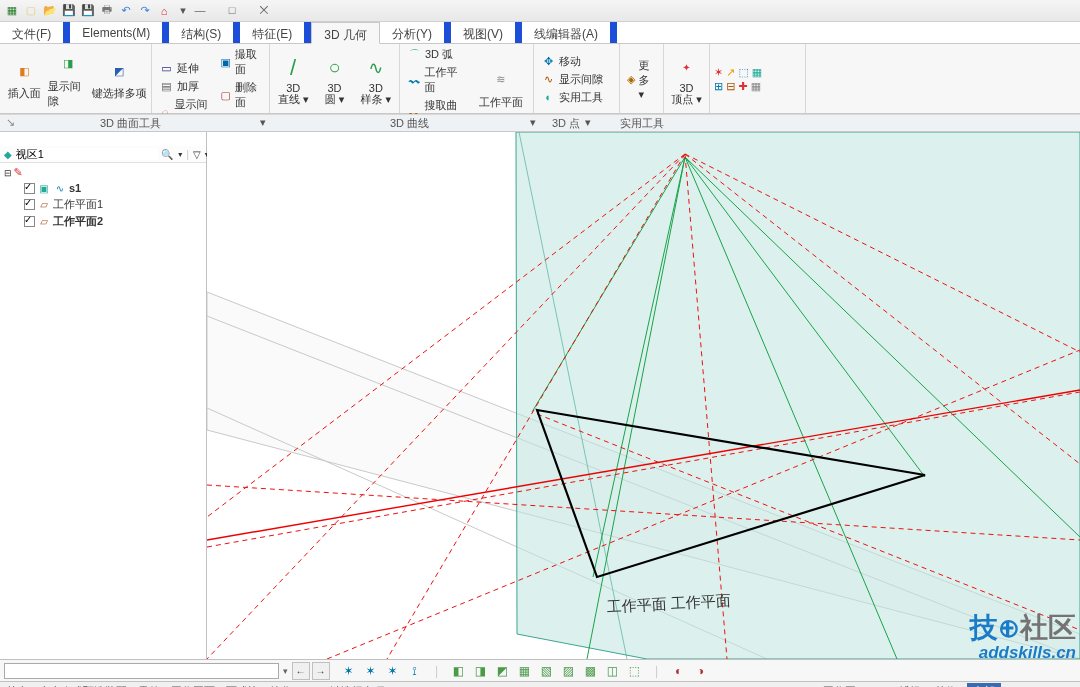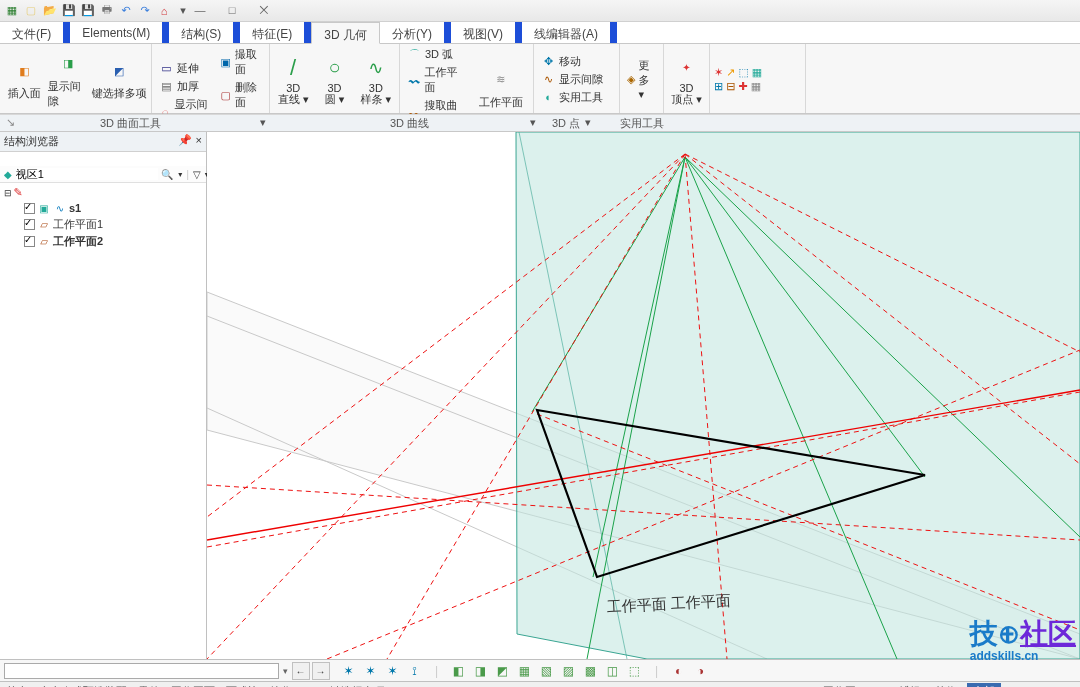--- a/index.html
+++ b/index.html
@@ -40,22 +40,22 @@
 .cmdbar { height:22px; border-top:1px solid #c0c0c0; background:#f7f7f7; display:flex; align-items:center; padding:0 4px; gap:4px; }
 .cmdbar input { width:275px; height:16px; border:1px solid #aaa; font-size:11px; padding:0 3px; }
 .cmdbar .btns { display:flex; gap:2px; }
 .cmdbar .btns span { width:18px; height:18px; border:1px solid #c0c0c0; display:flex; align-items:center; justify-content:center; font-size:10px; background:#f0f0f0; }
 .cmdbar .vt { display:flex; align-items:center; gap:4px; margin-left:6px; }
 .cmdbar .vt span { width:18px; height:18px; display:flex; align-items:center; justify-content:center; font-size:12px; }
 .statusbar { height:20px; background:#f0f0f0; border-top:1px solid #c0c0c0; display:flex; align-items:center; padding:0 6px; font-size:11px; color:#555; justify-content:space-between; }
 .statusbar .sright { display:flex; gap:6px; align-items:center; }
 .statusbar .sright span { padding:0 4px; }
 .watermark { position:absolute; right:4px; bottom:24px; font-size:28px; font-weight:bold; }
-.watermark .b { color:#1a7bc9; } .watermark .o { color:#6d28d9;text-decoration:underline; }
-.watermark .sub { font-size:12px; color:#1a7bc9; display:block; text-align:left; margin-top:-4px;}
+.watermark .b { color:#1a7bc9; } .watermark .o { color:#737373; }
+.watermark .sub { font-size:17px; color:#1a7bc9; display:block; text-align:right; margin-top:-4px;font-style:italic;}
 </style>
 </head>
 <body>
 
 <div class="titlebar">
   <div class="qat">
     <span style="color:#2a7e2e">▦</span>
     <span style="color:#e6ce7a">▢</span>
     <span style="color:#d8a93a">📂</span>
     <span style="color:#2a5fb0">💾</span>
@@ -237,24 +237,20 @@
   <div style="left:260px">▾</div>
   <div style="left:390px">3D 曲线</div>
   <div style="left:530px">▾</div>
   <div style="left:552px">3D 点</div>
   <div style="left:585px">▾</div>
   <div style="left:620px">实用工具</div>
 </div>
 
 <div class="workarea">
   <div class="sidepanel">
-    <div class="sphdr">
-      <span>结构浏览器</span>
-      <span><span>📌</span> <span>×</span></span>
-    </div>
     <div style="height:14px"></div>
     <div class="spfilter">
       <span style="color:#2a9;font-size:10px">◆</span>
       <input value="视区1" style="">
       <span style="font-size:10px">🔍</span>
         <span style="font-size:8px">▾</span>
       <span style="color:#ccc">|</span>
       <span style="font-size:10px">▽</span>
         <span style="font-size:8px">▾</span>
     </div>

